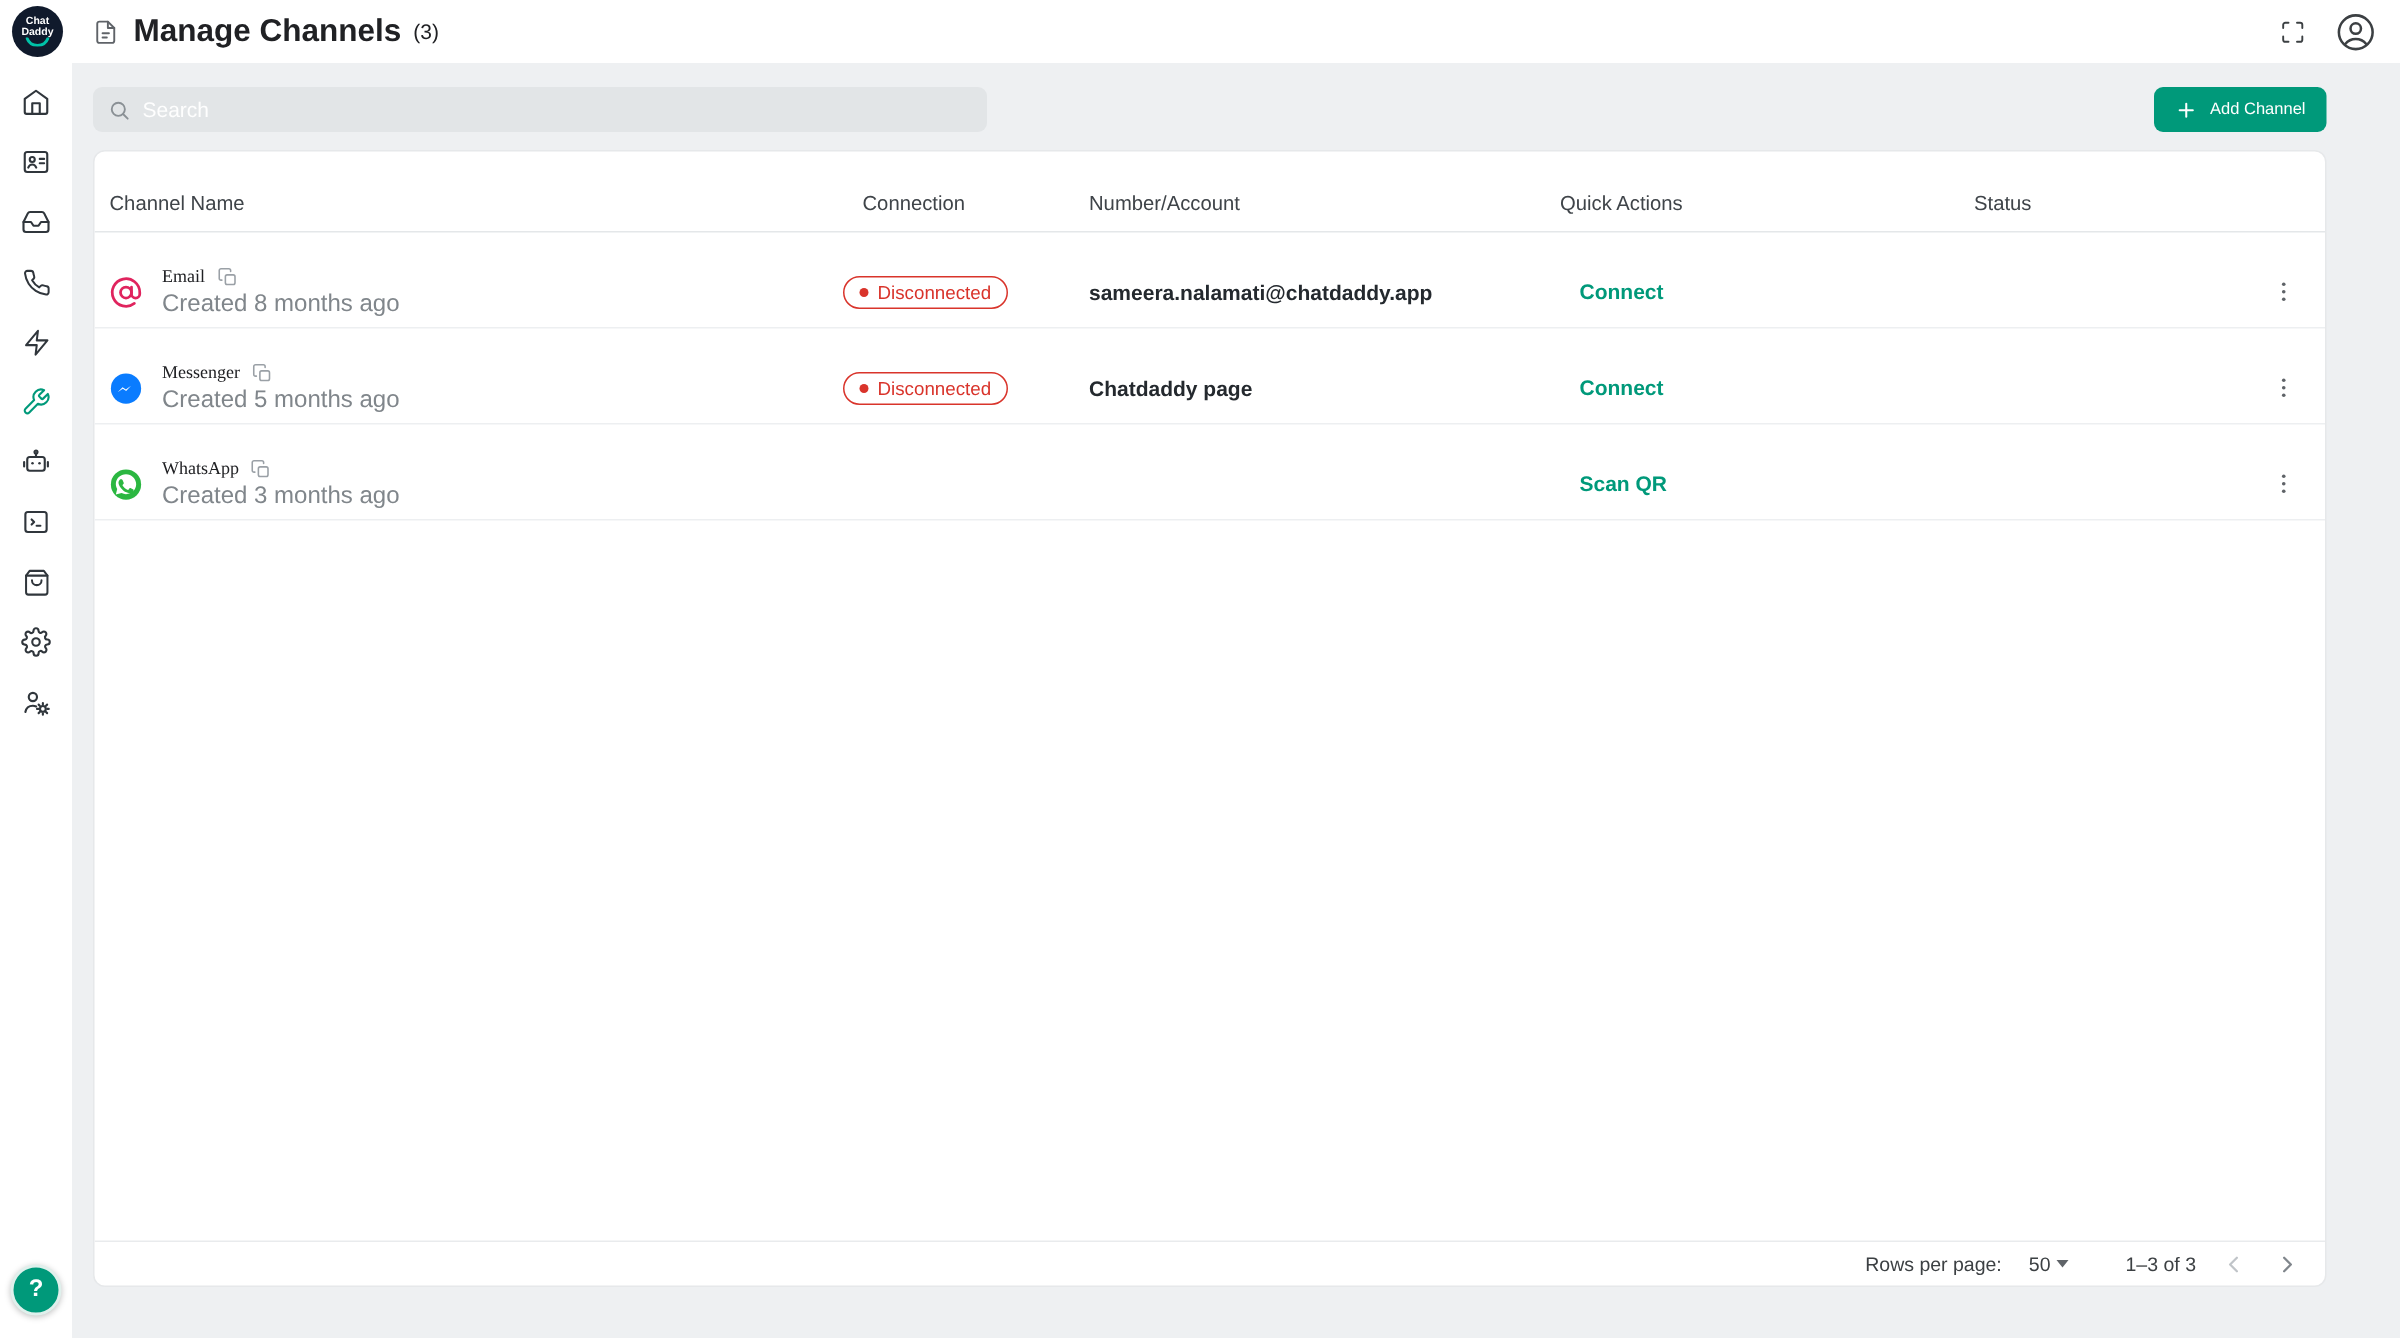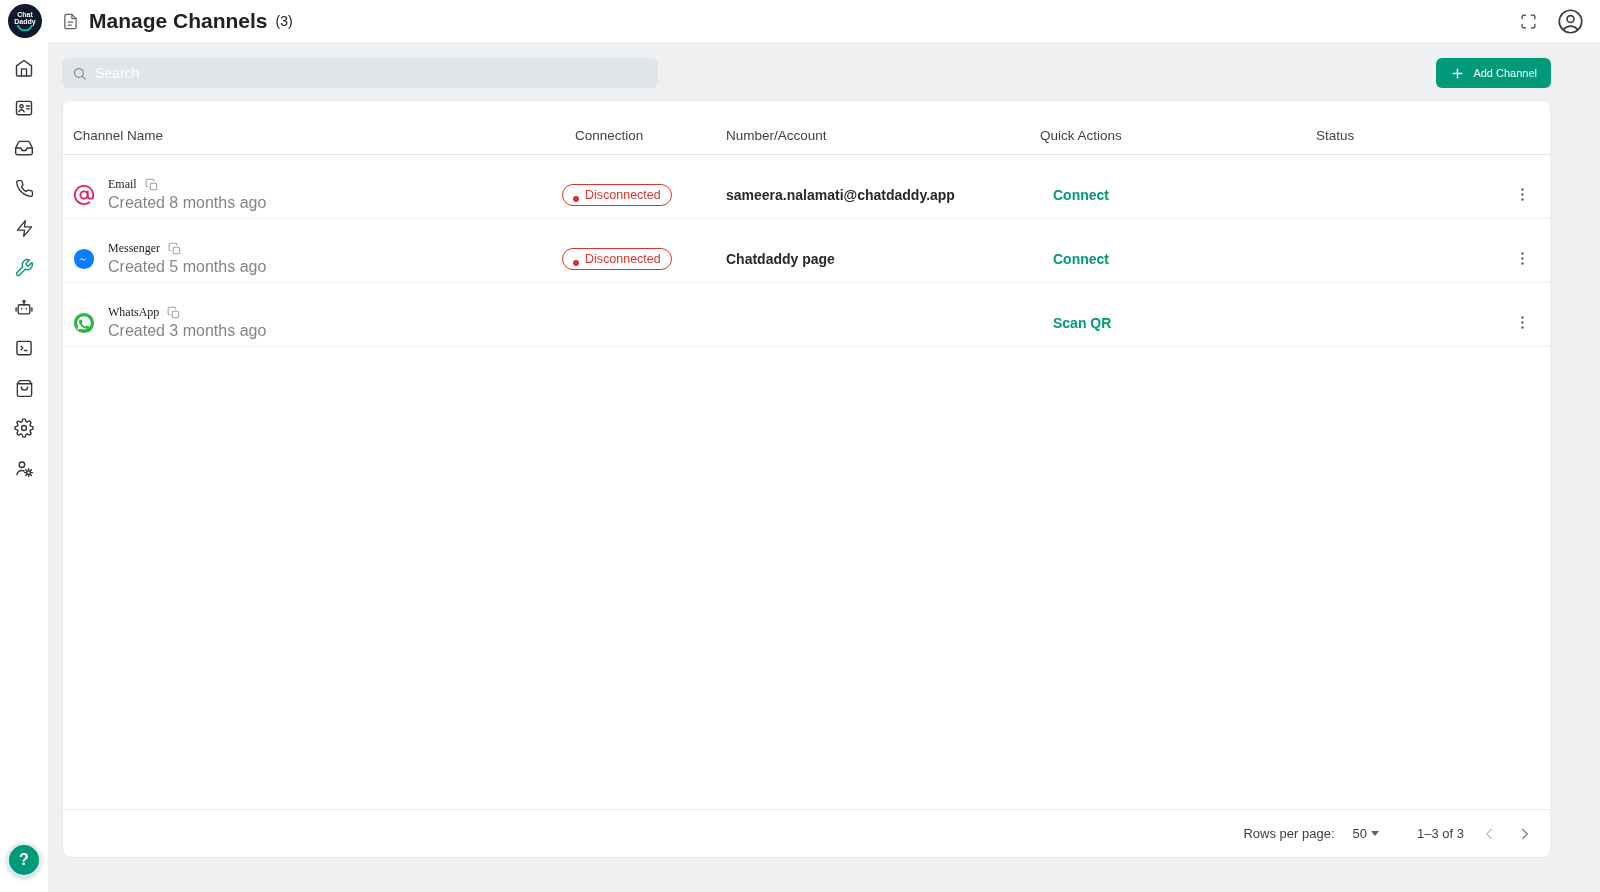--- a/index.html
+++ b/index.html
@@ -38,29 +38,29 @@
 .thead { height: 38px; border-bottom: 1px solid #e4e7e9; flex: none; }
 .th { font-size: 13.5px; color: #3f4449; font-weight: 400; }
 .th:first-child { padding-left: 10px; }
 .trow { height: 48px; border-bottom: 1px solid #edeff1; flex: none; }
 .chan-cell { display: flex; align-items: center; gap: 13px; padding-left: 10px; }
 .chan-icon { width: 22px; height: 22px; display: flex; align-items: center; justify-content: center; flex: none; }
 .chan-name-row { display: flex; align-items: center; gap: 8px; }
 .chan-name { font-size: 12px; font-weight: 500; color: #202124; font-family: Liberation Serif, serif; }
 .copy-btn { color: #9aa0a6; display: flex; }
 .chan-created { font-size: 16px; color: #80868b; margin-top: 2px; }
-.pill { display: inline-flex; align-items: flex-end; gap: 6px; border: 1px solid #d9342b; color: #d9342b; border-radius: 999px; padding: 3px 10px; font-size: 12.5px; margin-left: -13px; background: #fff; width: max-content; }
+.pill { display: inline-flex; align-items: center; gap: 6px; border: 1px solid #d9342b; color: #d9342b; border-radius: 999px; padding: 3px 10px; font-size: 12.5px; margin-left: -13px; background: #fff; width: max-content; }
 .pill .dot { width: 6px; height: 6px; border-radius: 50%; background: #d9342b; }
 .account { font-size: 14px; font-weight: 600; color: #24292e; }
 .action-link { color: #00997a; font-size: 14px; font-weight: 600; margin-left: 13px; display: inline-block; }
 .kebab { display: flex; align-items: center; justify-content: center; color: #5f6368; width: 100%; }
 .spacer { flex: 1; }
 
 
-.tfoot { height: 48px; border-top: 1px solid #e9ebed; flex: none; display: flex; align-items: center; justify-content: flex-end; padding-right: 16px; font-size: 13px; color: #3c4043; }
+.tfoot { height: 30px; border-top: 1px solid #e9ebed; flex: none; display: flex; align-items: center; justify-content: flex-end; padding-right: 16px; font-size: 13px; color: #3c4043; }
 .rpp-label { margin-right: 18px; }
 .rpp-select { display: flex; align-items: center; gap: 4px; color: #3c4043; font-size: 13px; margin-right: 38px; }
 .caret { width: 0; height: 0; border-left: 4px solid transparent; border-right: 4px solid transparent; border-top: 5px solid #5f6368; }
 .range { margin-right: 16px; }
 .pagebtns { display: flex; align-items: center; gap: 18px; }
 .chev { display: flex; }
 .chev.prev { color: #c0c4c8; }
 .chev.next { color: #80868c; }
 </style>
 </head>

